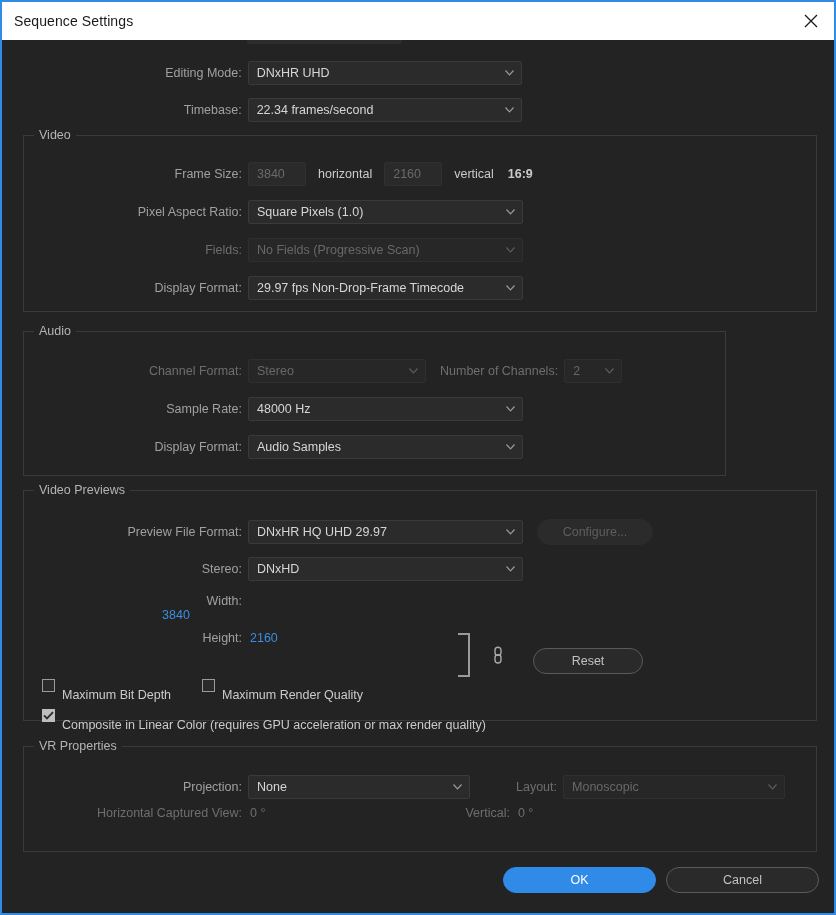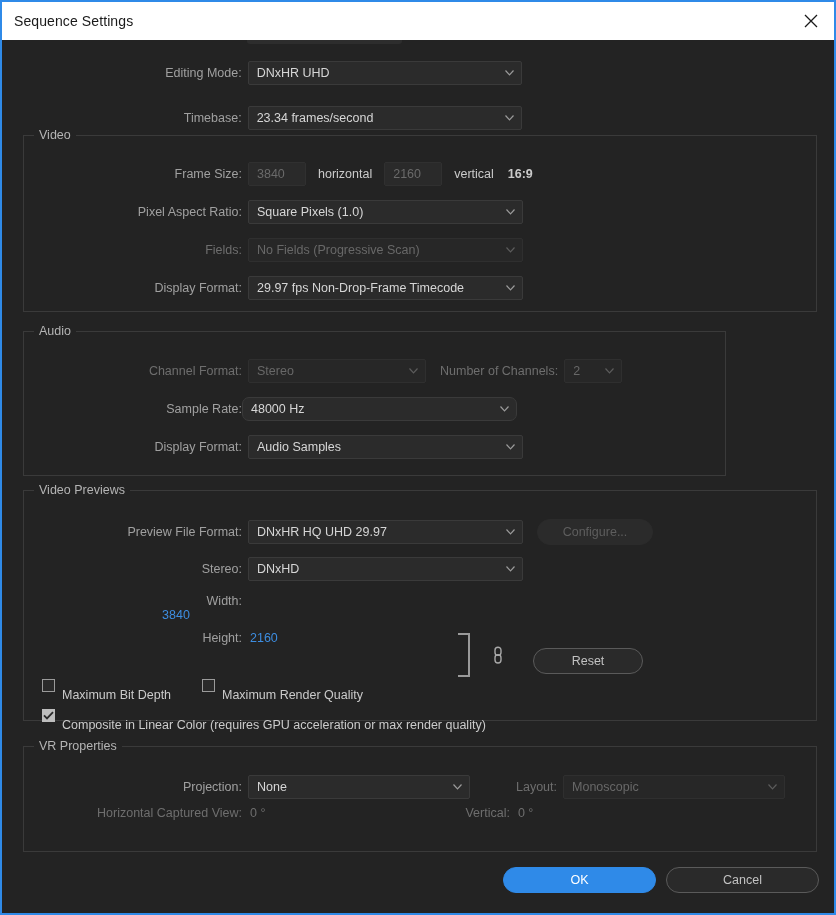--- a/index.html
+++ b/index.html
@@ -236,24 +236,24 @@
     <div class="row" style="left:100px; top:21px; width:420px;">
       <div class="lbl" style="width:140px;">Editing Mode:</div>
       <div class="select" style="width:275px; margin-left:6px;">
         <span>DNxHR UHD</span>
         <svg class="chev" width="9" height="6" viewBox="0 0 9 6">
             <path d="M0.5 0.5 L4.5 4.8 L8.5 0.5" stroke="#9a9a9a" stroke-width="1.2" fill="none"></path>
           </svg>
       </div>
     </div>
 
-    <div class="row" style="left:100px; top:58px; width:420px;margin-top:8px;">
+    <div class="row" style="left:100px; top:58px; width:420px;">
       <div class="lbl" style="width:140px;">Timebase:</div>
       <div class="select" style="width:275px; margin-left:6px;">
-        <span>23.34  frames/second</span>
+        <span>22.34  frames/second</span>
         <svg class="chev" width="9" height="6" viewBox="0 0 9 6">
             <path d="M0.5 0.5 L4.5 4.8 L8.5 0.5" stroke="#9a9a9a" stroke-width="1.2" fill="none"></path>
           </svg>
       </div>
     </div>
 
     <div class="group" style="left:21px; top:95px; width:794px; height:177px;">
       <div class="group-title">Video</div>
     </div>
 
@@ -316,21 +316,21 @@
       <div class="select disabled" style="width:58px; margin-left:6px;">
         <span>2</span>
         <svg class="chev" width="9" height="6" viewBox="0 0 9 6">
             <path d="M0.5 0.5 L4.5 4.8 L8.5 0.5" stroke="#5c5c5c" stroke-width="1.2" fill="none"></path>
           </svg>
       </div>
     </div>
 
     <div class="row" style="left:100px; top:357px;">
       <div class="lbl" style="width:140px;">Sample Rate:</div>
-      <div class="select" style="width:275px; margin-left:0;border-radius:7px;">
+      <div class="select" style="width:275px; margin-left:6px;">
         <span>48000 Hz</span>
         <svg class="chev" width="9" height="6" viewBox="0 0 9 6">
             <path d="M0.5 0.5 L4.5 4.8 L8.5 0.5" stroke="#9a9a9a" stroke-width="1.2" fill="none"></path>
           </svg>
       </div>
     </div>
 
     <div class="row" style="left:100px; top:395px;">
       <div class="lbl" style="width:140px;">Display Format:</div>
       <div class="select" style="width:275px; margin-left:6px;">

